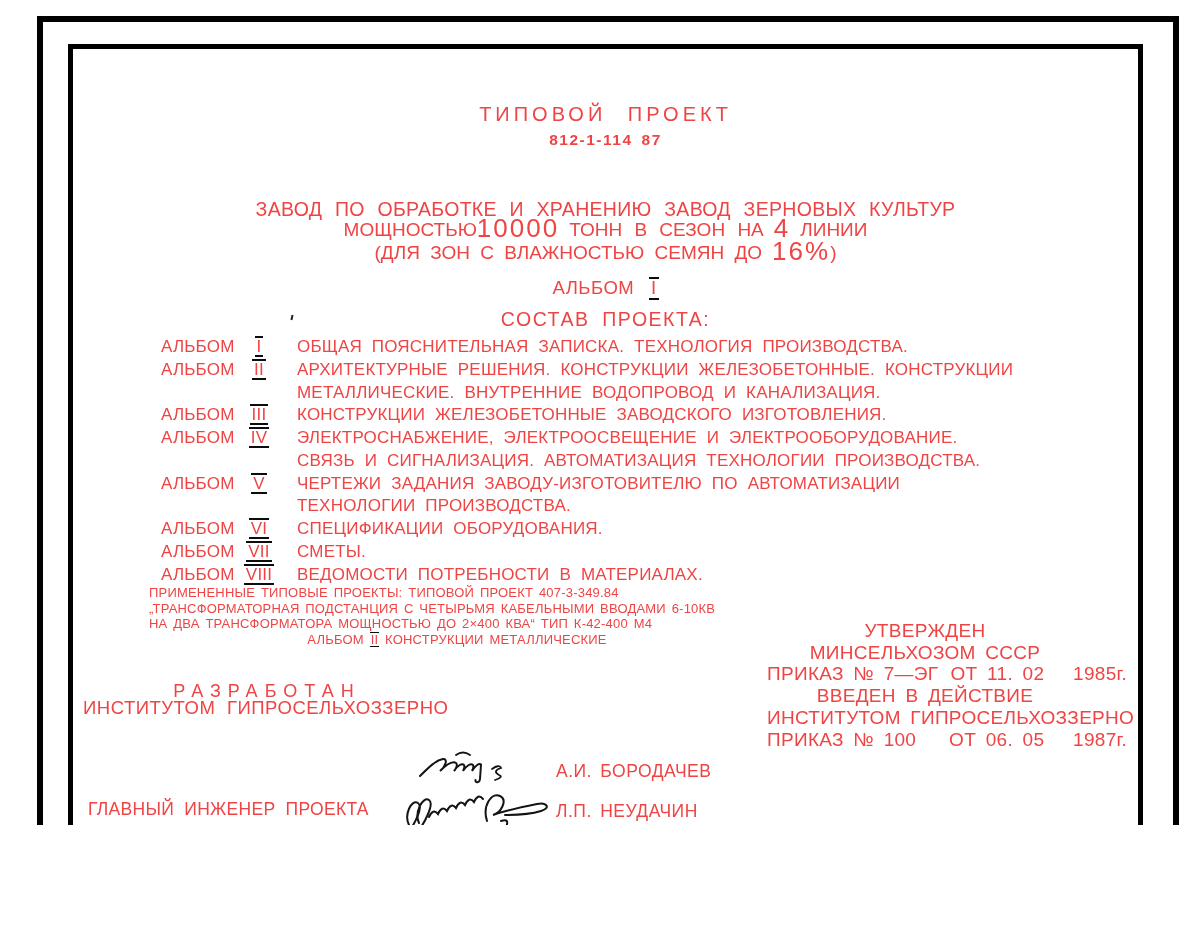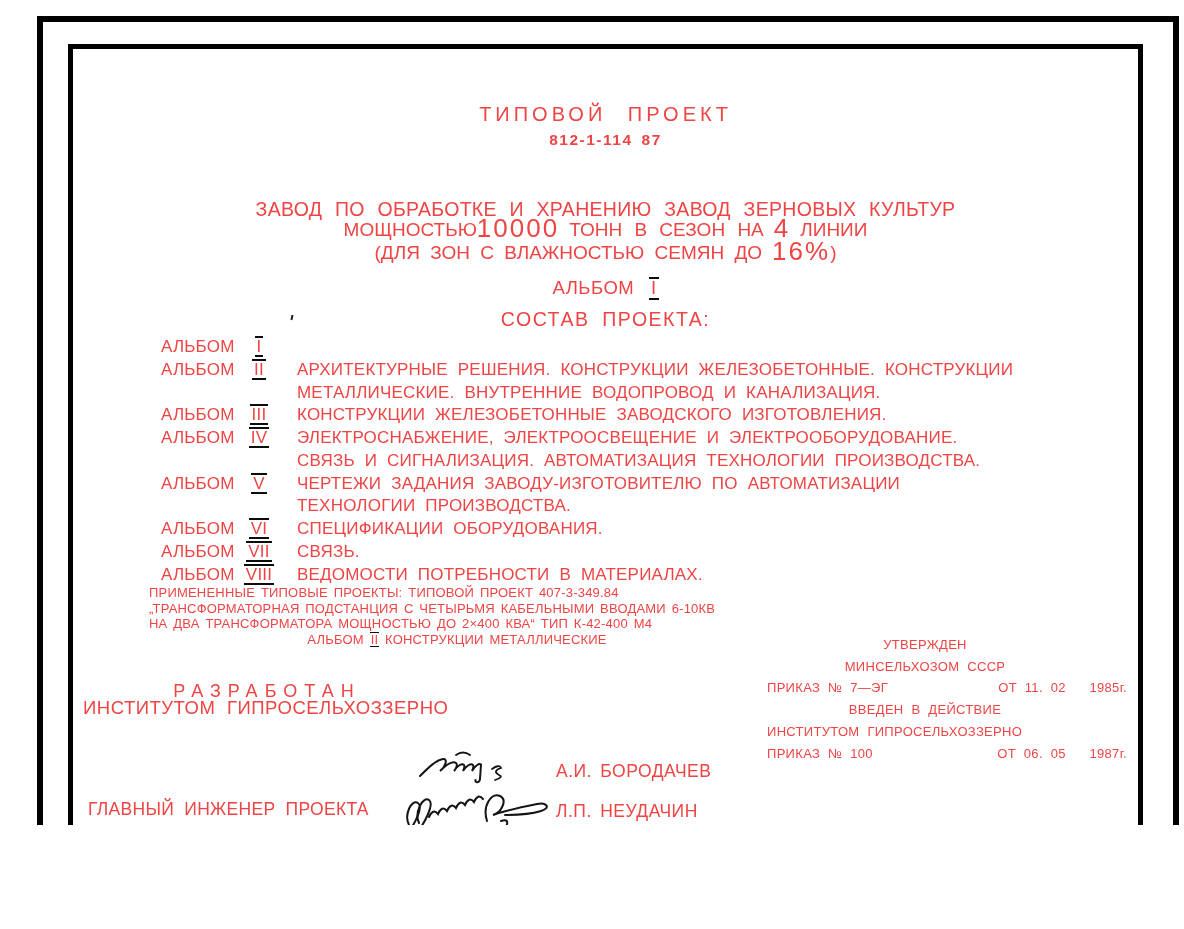--- a/index.html
+++ b/index.html
@@ -34,22 +34,22 @@
   .album-list{position:absolute;left:88px;top:287px;width:960px;
               font-size:17px;line-height:22.75px;letter-spacing:.2px;word-spacing:5px;}
   .album-row{display:grid;grid-template-columns:74px 48px auto;}
   .album-numeral{text-align:center;}
   .album-text{padding-left:14px;white-space:nowrap;}
 
   .notes{position:absolute;left:76px;top:536px;width:566px;
          font-size:13px;line-height:15.5px;letter-spacing:.2px;word-spacing:2px;white-space:nowrap;}
   .notes .line4{text-align:center;padding-left:50px;}
 
-  .approval{position:absolute;left:694px;top:585px;width:360px;
-            font-size:13px;line-height:21.7px;letter-spacing:.3px;word-spacing:4px;white-space:nowrap;}
+  .approval{position:absolute;left:694px;top:571px;width:360px;
+            font-size:19px;line-height:21.7px;letter-spacing:.3px;word-spacing:4px;white-space:nowrap;}
   .ap-center{text-align:center;width:316px;}
   .ap-row{display:flex;justify-content:space-between;width:360px;}
   .ap-date{white-space:pre;}
 
   .developer{position:absolute;left:10px;top:634px;width:368px;white-space:nowrap;}
   .developer .dev-label{text-align:center;font-size:18px;letter-spacing:7px;line-height:16px;}
   .developer .dev-name{font-size:18.5px;letter-spacing:.5px;word-spacing:6px;line-height:18px;}
 
   .sig-role{position:absolute;font-size:17.5px;letter-spacing:.3px;word-spacing:5px;white-space:nowrap;}
   .sig-name{position:absolute;font-size:17.5px;letter-spacing:.5px;word-spacing:3px;white-space:nowrap;}
@@ -94,20 +94,23 @@
       <span class="rn">I</span>
     </div>
 
     <div class="center-line sostav-heading">СОСТАВ ПРОЕКТА:</div>
 
     <div class="album-list">
 
       <div class="album-row">
         <span>АЛЬБОМ</span>
         <span class="album-numeral"><span class="rn">I</span></span>
+        <div class="album-text">
+          <div>ОБЩАЯ ПОЯСНИТЕЛЬНАЯ ЗАПИСКА. ТЕХНОЛОГИЯ ПРОИЗВОДСТВА.</div>
+        </div>
       </div>
 
       <div class="album-row">
         <span>АЛЬБОМ</span>
         <span class="album-numeral"><span class="rn">II</span></span>
         <div class="album-text">
           <div>АРХИТЕКТУРНЫЕ РЕШЕНИЯ. КОНСТРУКЦИИ ЖЕЛЕЗОБЕТОННЫЕ. КОНСТРУКЦИИ</div>
           <div>МЕТАЛЛИЧЕСКИЕ. ВНУТРЕННИЕ ВОДОПРОВОД И КАНАЛИЗАЦИЯ.</div>
         </div>
       </div>
@@ -143,21 +146,21 @@
         <span class="album-numeral"><span class="rn">VI</span></span>
         <div class="album-text">
           <div>СПЕЦИФИКАЦИИ ОБОРУДОВАНИЯ.</div>
         </div>
       </div>
 
       <div class="album-row">
         <span>АЛЬБОМ</span>
         <span class="album-numeral"><span class="rn">VII</span></span>
         <div class="album-text">
-          <div>СВЯЗЬ.</div>
+          <div>СМЕТЫ.</div>
         </div>
       </div>
 
       <div class="album-row">
         <span>АЛЬБОМ</span>
         <span class="album-numeral"><span class="rn">VIII</span></span>
         <div class="album-text">
           <div>ВЕДОМОСТИ ПОТРЕБНОСТИ В МАТЕРИАЛАХ.</div>
         </div>
       </div>

